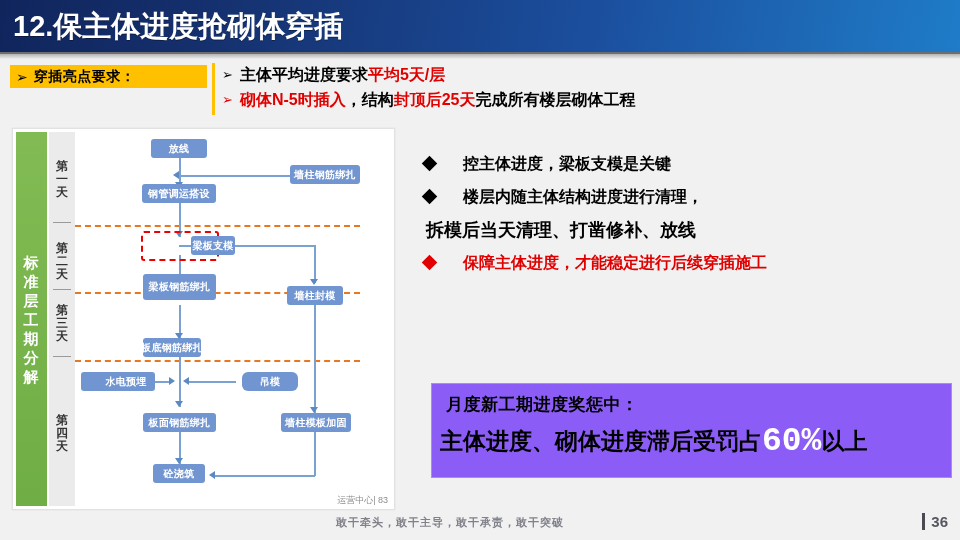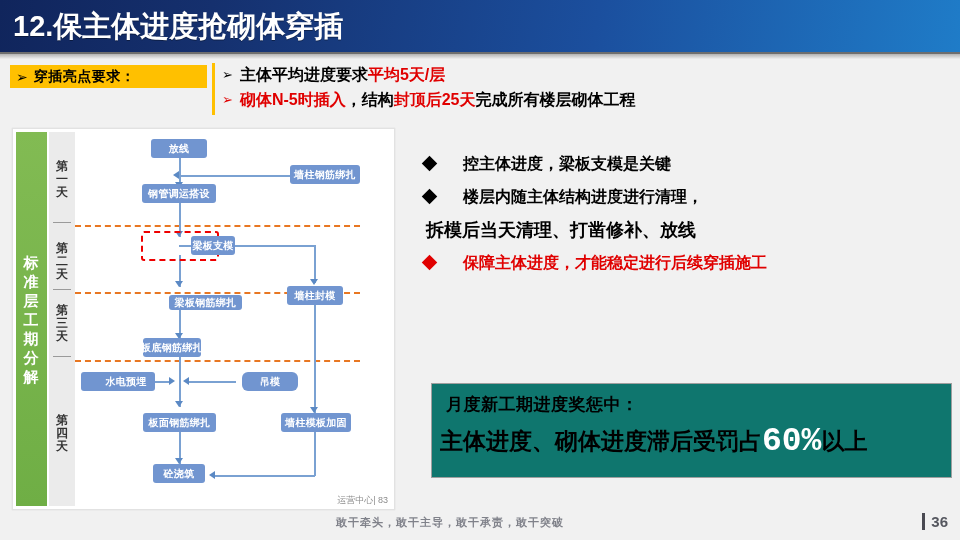--- a/index.html
+++ b/index.html
@@ -116,21 +116,21 @@
   .b-txt{font-size:16px;font-weight:bold;color:#000;line-height:24px;margin-left:16px;}
   .b-txt.red{color:#e00000;}
   .b-sub{
     font-size:18px;font-weight:bold;color:#000;line-height:24px;
     margin-left:2px;margin-bottom:9px;white-space:nowrap;
   }
 
   
   .callout{
     position:absolute;left:431px;top:383px;width:521px;height:95px;
-    background:#0f766e;border:1.5px solid #9f9f9f;box-sizing:border-box;
+    background:#8b5cf6;border:1.5px solid #9f9f9f;box-sizing:border-box;
   }
   .callout-l1{
     position:absolute;left:14px;top:9px;color:#000;font-weight:bold;font-size:17px;
     white-space:nowrap;letter-spacing:.5px;
   }
   .callout-l2{
     position:absolute;left:8px;top:42px;color:#000;font-weight:bold;font-size:23px;
     white-space:nowrap;display:flex;align-items:center;
   }
   .callout-pct{color:#ffffff;font-size:33px;font-weight:bold;line-height:26px;font-family:Liberation Mono, monospace;}
@@ -259,21 +259,21 @@
     <div class="ln h" style="left:140px;top:346px;width:100px;"></div>
     <div class="arw left" style="left:134px;top:342px;"></div>
 
     <div class="node" style="left:76px;top:10px;width:56px;height:19px;">放线</div>
     <div class="node" style="left:215px;top:36px;width:70px;height:19px;">墙柱钢筋绑扎</div>
     <div class="node" style="left:67px;top:55px;width:74px;height:19px;">钢管调运搭设</div>
 
     <div class="redbox" style="left:66px;top:102px;width:74px;height:26px;"></div>
     <div class="node" style="left:74px;top:107px;width:44px;height:19px;margin-left:42px;">梁板支模</div>
 
-    <div class="node" style="left:68px;top:166px;width:73px;height:15px;margin-left:26px;">梁板钢筋绑扎</div>
+    <div class="node" style="left:68px;top:145px;width:73px;height:26px;">梁板钢筋绑扎</div>
     <div class="node" style="left:212px;top:157px;width:56px;height:19px;">墙柱封模</div>
 
     <div class="node" style="left:68px;top:209px;width:58px;height:19px;">板底钢筋绑扎</div>
 
     <div class="node" style="left:6px;top:243px;width:58px;height:19px;padding-left:16px;">水电预埋</div>
     <div class="node" style="left:167px;top:243px;width:56px;height:19px;border-radius:6px;">吊模</div>
 
     <div class="node" style="left:68px;top:284px;width:73px;height:19px;">板面钢筋绑扎</div>
     <div class="node" style="left:206px;top:284px;width:70px;height:19px;">墙柱模板加固</div>
 

